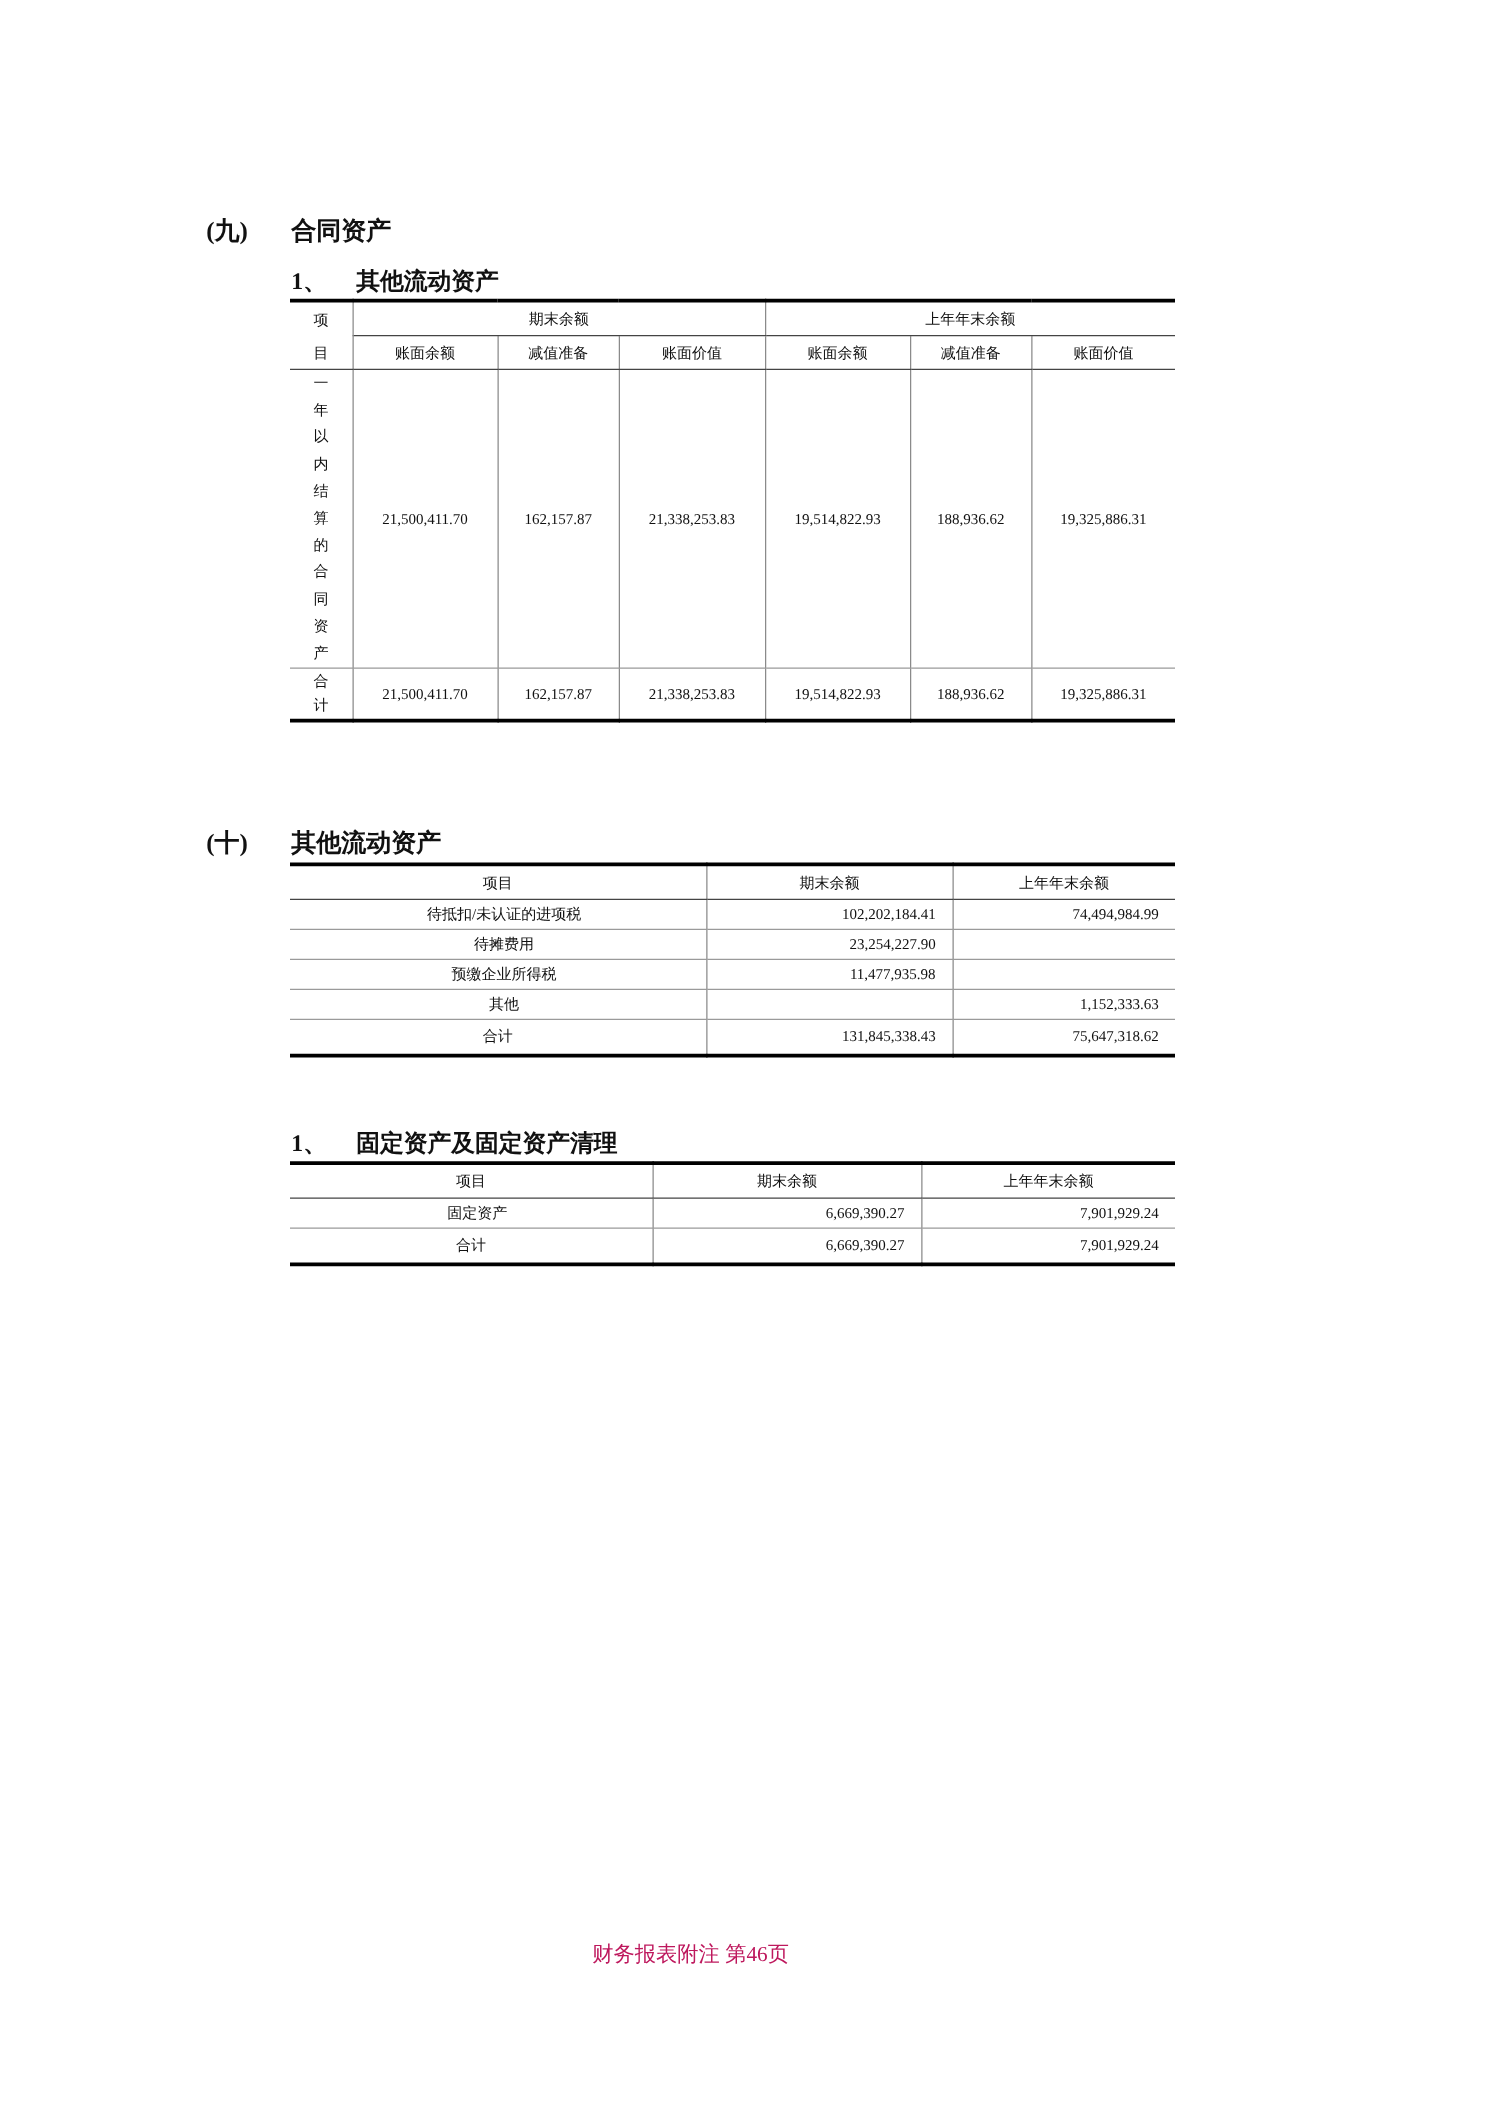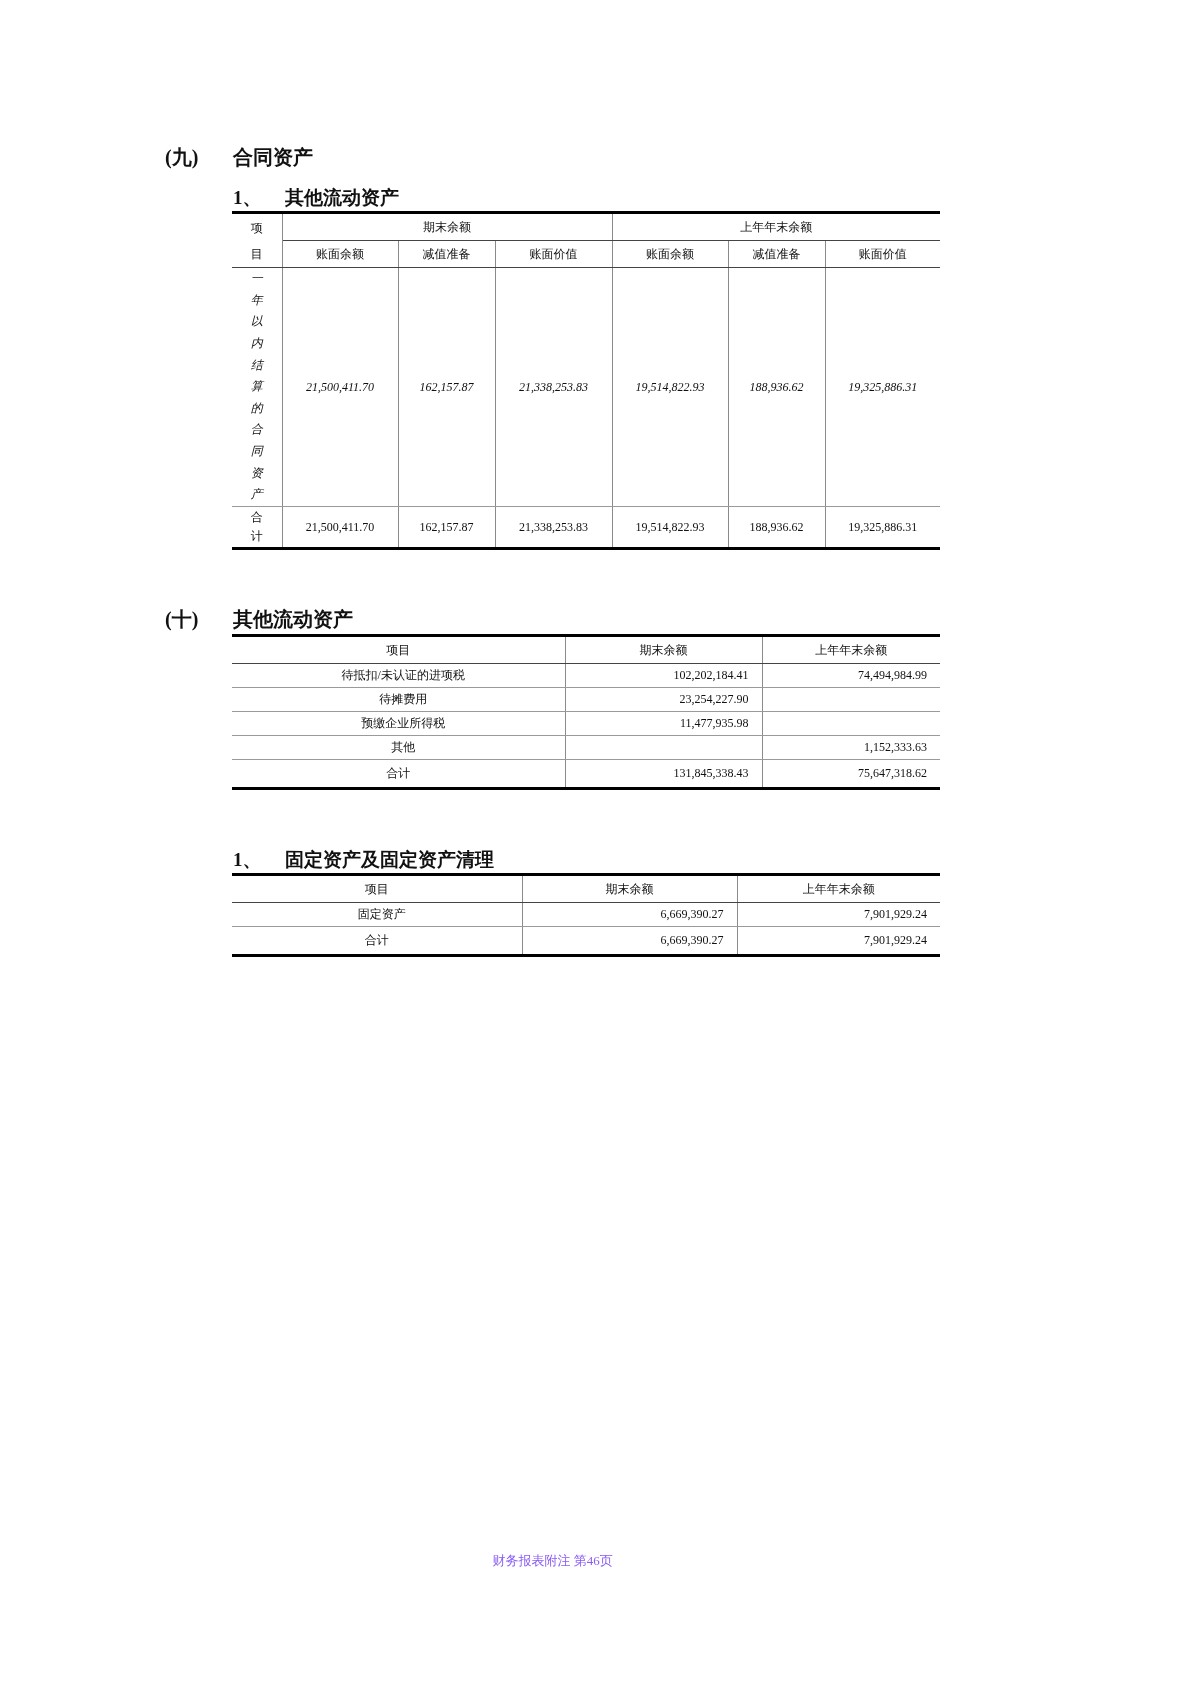--- a/index.html
+++ b/index.html
@@ -10,21 +10,21 @@
     background:#ffffff;
     font-family:"Liberation Serif","DejaVu Serif",serif;
     color:#111;
     box-sizing:border-box;
     padding-top:145px;
   }
   .content { margin-left:165px; width:775px; }
 
   .sec-head { display:flex; align-items:baseline; font-weight:bold; font-size:20px; line-height:24px; }
   .sec-num  { width:68px; flex:0 0 68px; }
-  .sec-title{ flex:1; }
+  .sec-title{ flex:1;margin-top:28px; }
 
   .sub-head { display:flex; align-items:baseline; font-weight:bold; font-size:19px; line-height:23px; margin-left:68px; }
   .sub-num  { width:52px; flex:0 0 52px; }
 
   .tbl-wrap { margin-left:67px; width:708px; }
 
   table.fin {
     border-collapse:collapse;
     table-layout:fixed;
     width:708px;
@@ -41,21 +41,21 @@
     text-align:center;
     overflow:hidden;
   }
   table.fin td:first-child { border-left:none; }
   table.fin td:last-child  { border-right:none; }
   table.fin tr:last-child td { border-bottom:none; }
 
   
   .t1 .hrow td { height:26px; }
   .t1 .header-sep td { border-bottom:1px solid #444; }
-  .t1 .tallrow td { height:238px;font-style:italic; }
+  .t1 .tallrow td { height:238px; }
   .t1 .totrow td { height:40px; }
   .vtext { width:1.1em; margin:0 auto; word-break:break-all; line-height:21.6px; text-align:center; }
   .vtext2 { width:1.1em; margin:0 auto; word-break:break-all; line-height:19px; text-align:center; }
   .vhead { width:1.1em; margin:0 auto; word-break:break-all; line-height:26px; text-align:center; }
 
   
   .t2 td, .t3 td { height:23px; }
   .t2 .hrow td, .t3 .hrow td { height:26px; border-bottom:1px solid #444; }
   .t2 .totrow td, .t3 .totrow td { height:27px; }
   .cell-label { text-align:center; padding-left:10px !important; }
@@ -65,22 +65,22 @@
   .spacer-b { height:2px; }
   .spacer-c { height:57px; }
   .spacer-d { height:3px; }
   .spacer-e { height:52px; }
   .spacer-f { height:6px; }
 
   .footer {
     position:absolute;
     top:1552px; left:165px; width:775px;
     text-align:center;
-    font-size:13px;
-    color:#8b5cf6;
+    font-size:17px;
+    color:#be185d;
   }
 </style>
 </head>
 <body>
 
 <div class="page">
   <div class="content">
 
     <div class="sec-head">
       <span class="sec-num">(九)</span>

